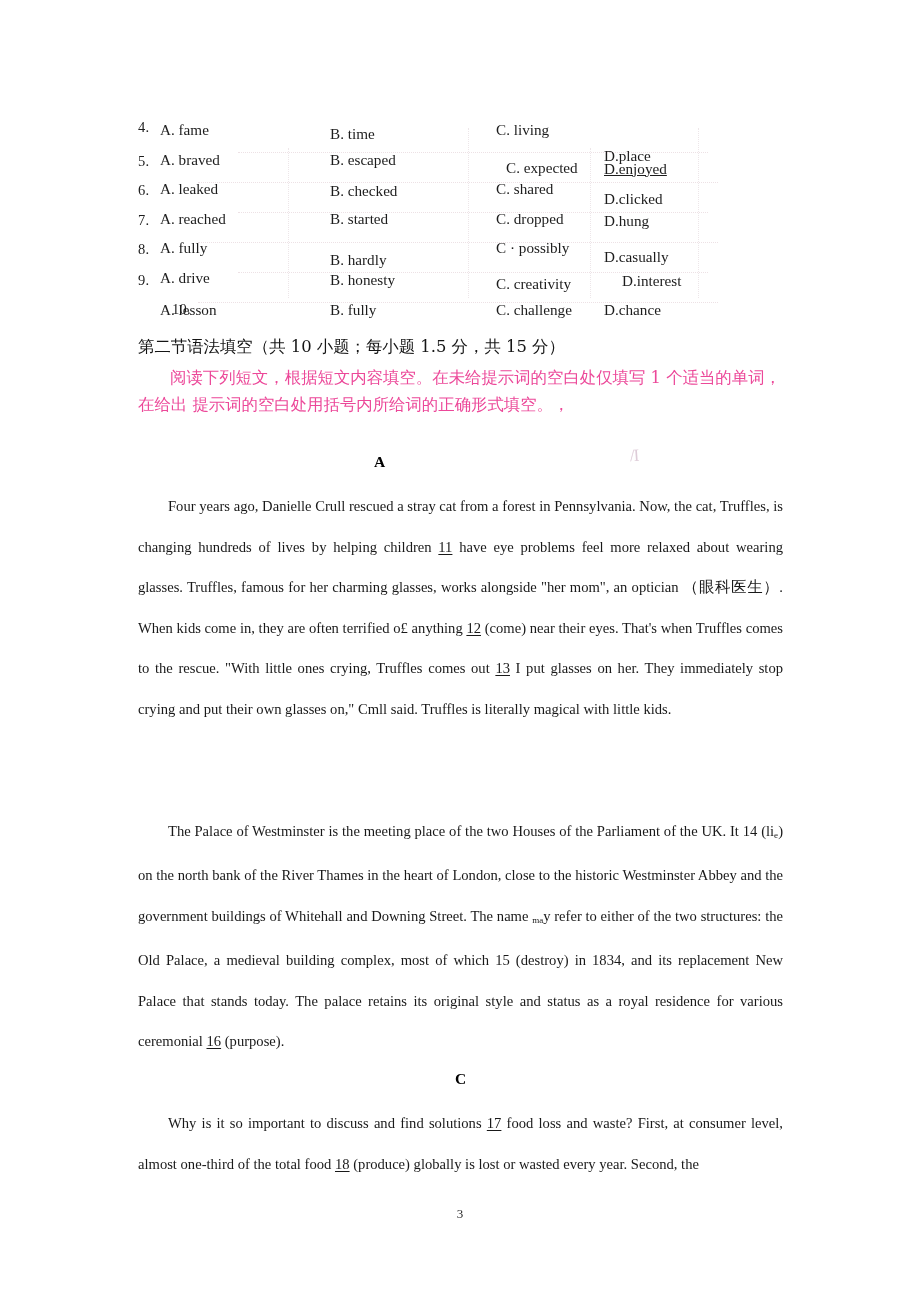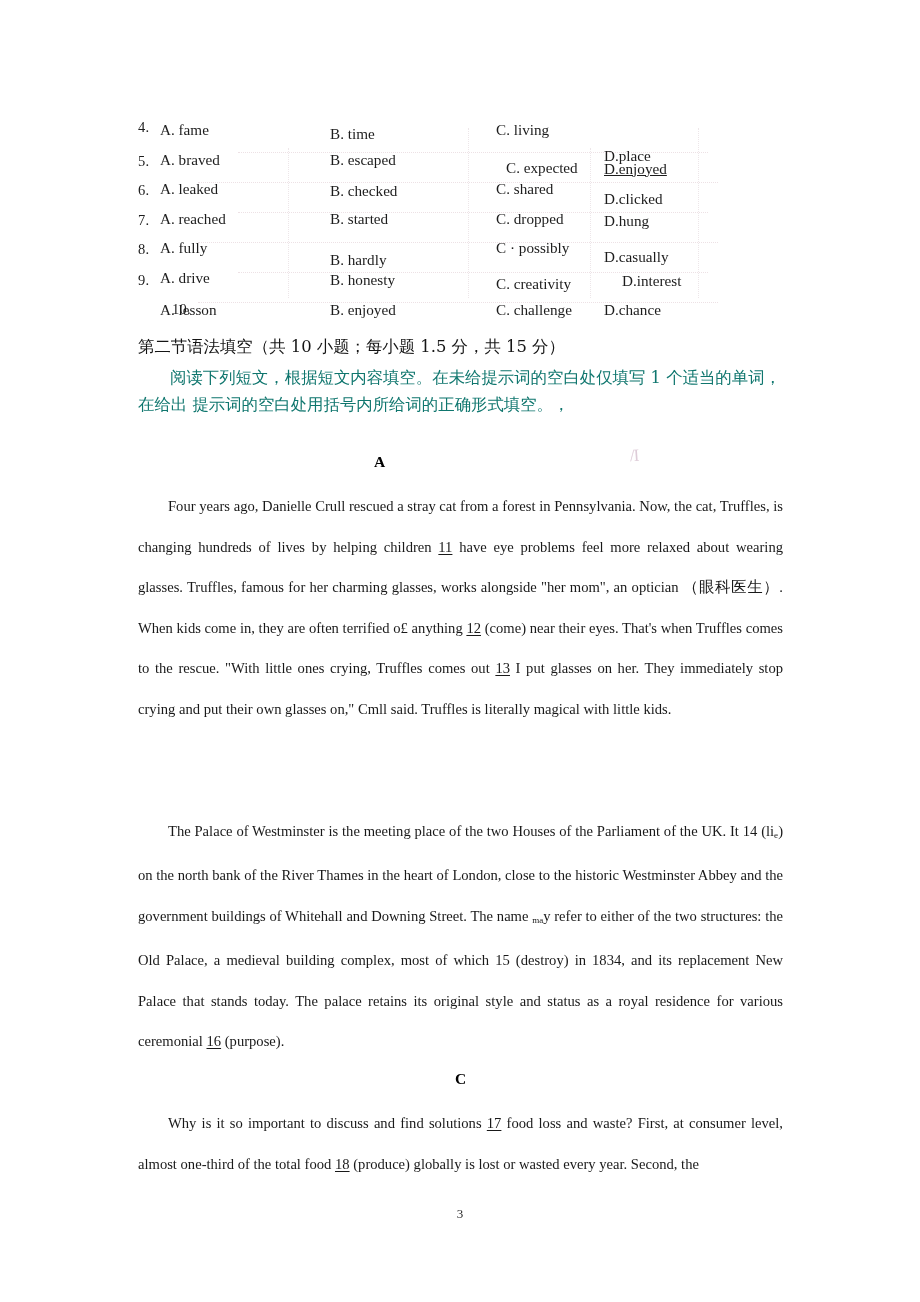--- a/index.html
+++ b/index.html
@@ -70,21 +70,21 @@
     color: #151515;
     white-space: nowrap;
     font-family: "DejaVu Serif", "Liberation Serif", serif;
   }
   .cn-para {
     position: absolute;
     left: 138px;
     width: 646px;
     font-size: 16.4px;
     line-height: 27px;
-    color: #0f766e;
+    color: #ec4899;
     font-family: "DejaVu Serif", "Liberation Serif", serif;
   }
   .cn-indent { text-indent: 32px; }
 
   
   .passage-letter {
     position: absolute;
     font-weight: bold;
     font-size: 15.5px;
     color: #000;
@@ -180,21 +180,21 @@
       <div class="mc-row">
         <span class="mc-num" style="left: 0px; top: 6px;">9.</span>
         <span class="mc-opt" style="left: 22px; top: 3px;">A. drive</span>
         <span class="mc-opt" style="left: 192px; top: 5px;">B. honesty</span>
         <span class="mc-opt" style="left: 358px; top: 9px;">C. creativity</span>
         <span class="mc-opt" style="left: 484px; top: 6px;">D.interest</span>
       </div>
       <div class="mc-row">
         <span class="mc-num" style="left: 6px; top: 5px; margin-left: 28px;">10.</span>
         <span class="mc-opt" style="left: 22px; top: 5px;">A. lesson</span>
-        <span class="mc-opt" style="left: 192px; top: 5px;">B. enjoyed</span>
+        <span class="mc-opt" style="left: 192px; top: 5px;">B. fully</span>
         <span class="mc-opt" style="left: 358px; top: 5px;">C. challenge</span>
         <span class="mc-opt" style="left: 466px; top: 5px;">D.chance</span>
       </div>
       <div class="grid-h" style="top: 34px; left: 100px; width: 470px;"></div>
       <div class="grid-h" style="top: 64px; left: 60px; width: 520px;"></div>
       <div class="grid-h" style="top: 94px; left: 100px; width: 470px;"></div>
       <div class="grid-h" style="top: 124px; left: 60px; width: 520px;"></div>
       <div class="grid-h" style="top: 154px; left: 100px; width: 470px;"></div>
       <div class="grid-h" style="top: 184px; left: 60px; width: 520px;"></div>
       <div class="grid-v" style="left: 150px; top: 30px; height: 150px;"></div>

